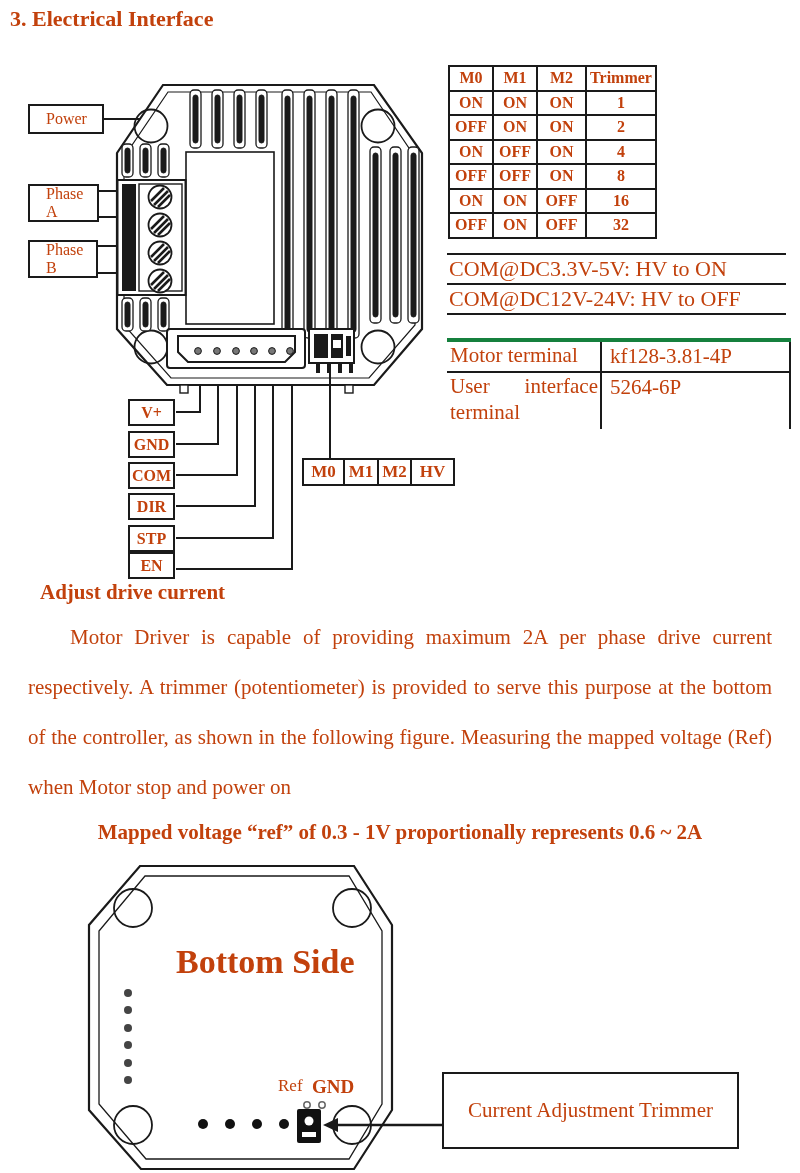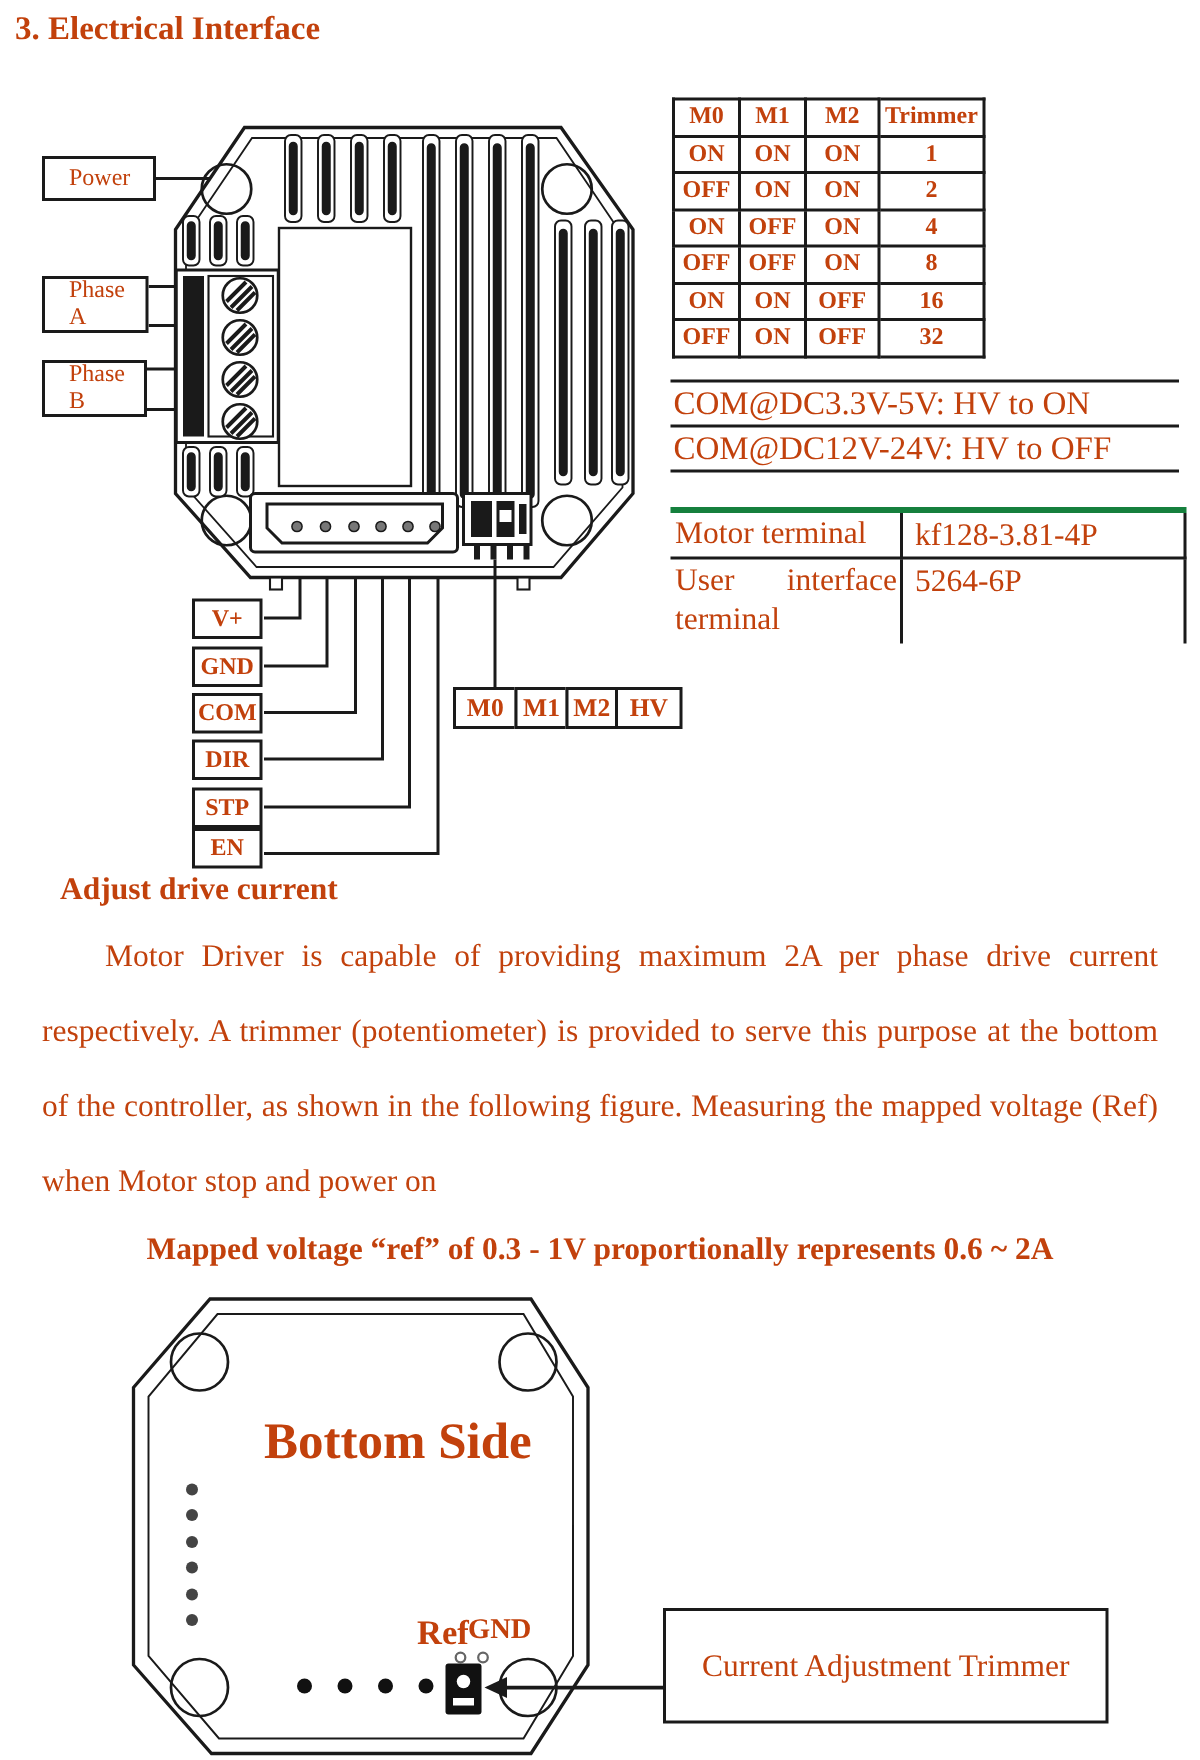--- a/index.html
+++ b/index.html
@@ -56,21 +56,21 @@
   .com-row { border-bottom:2px solid #1a1a1a; height:28px; font-size:22px; line-height:28px; padding-left:2px; }
   
   #terminal-table { left:447px; top:338px; border-collapse:collapse; }
   #terminal-table td { border-right:2px solid #1a1a1a; font-size:21px; vertical-align:top; line-height:26px; }
   #terminal-table tr:first-child td { border-top:4px solid #15803d; border-bottom:2px solid #1a1a1a; height:27px; }
   #terminal-table tr:last-child td { height:54px;margin-top:28px; }
   #terminal-table td:first-child { width:148px; text-align:justify; padding:0 2px 0 3px; }
   #terminal-table td:last-child  { width:178px; padding-left:8px; }
   
   .bottom-side-label { left:176px; top:943px; font-size:34px; font-weight:bold; }
-  .ref-label { left:278px; top:1076px; font-size:23px; font-weight:bold; }
+  .ref-label { left:278px; top:1076px; font-size:17px; font-weight:normal; }
   .gnd-label { left:312px; top:1076px; font-size:19px; font-weight:bold; }
   .callout-box {
     left:442px; top:1072px; width:293px; height:73px; border:2px solid #1a1a1a;
     display:flex; align-items:center; justify-content:center; font-size:21px; background:#fff;
   }
   svg.artwork { position:absolute; left:0; top:0; }
 </style>
 </head>
 <body>
 

